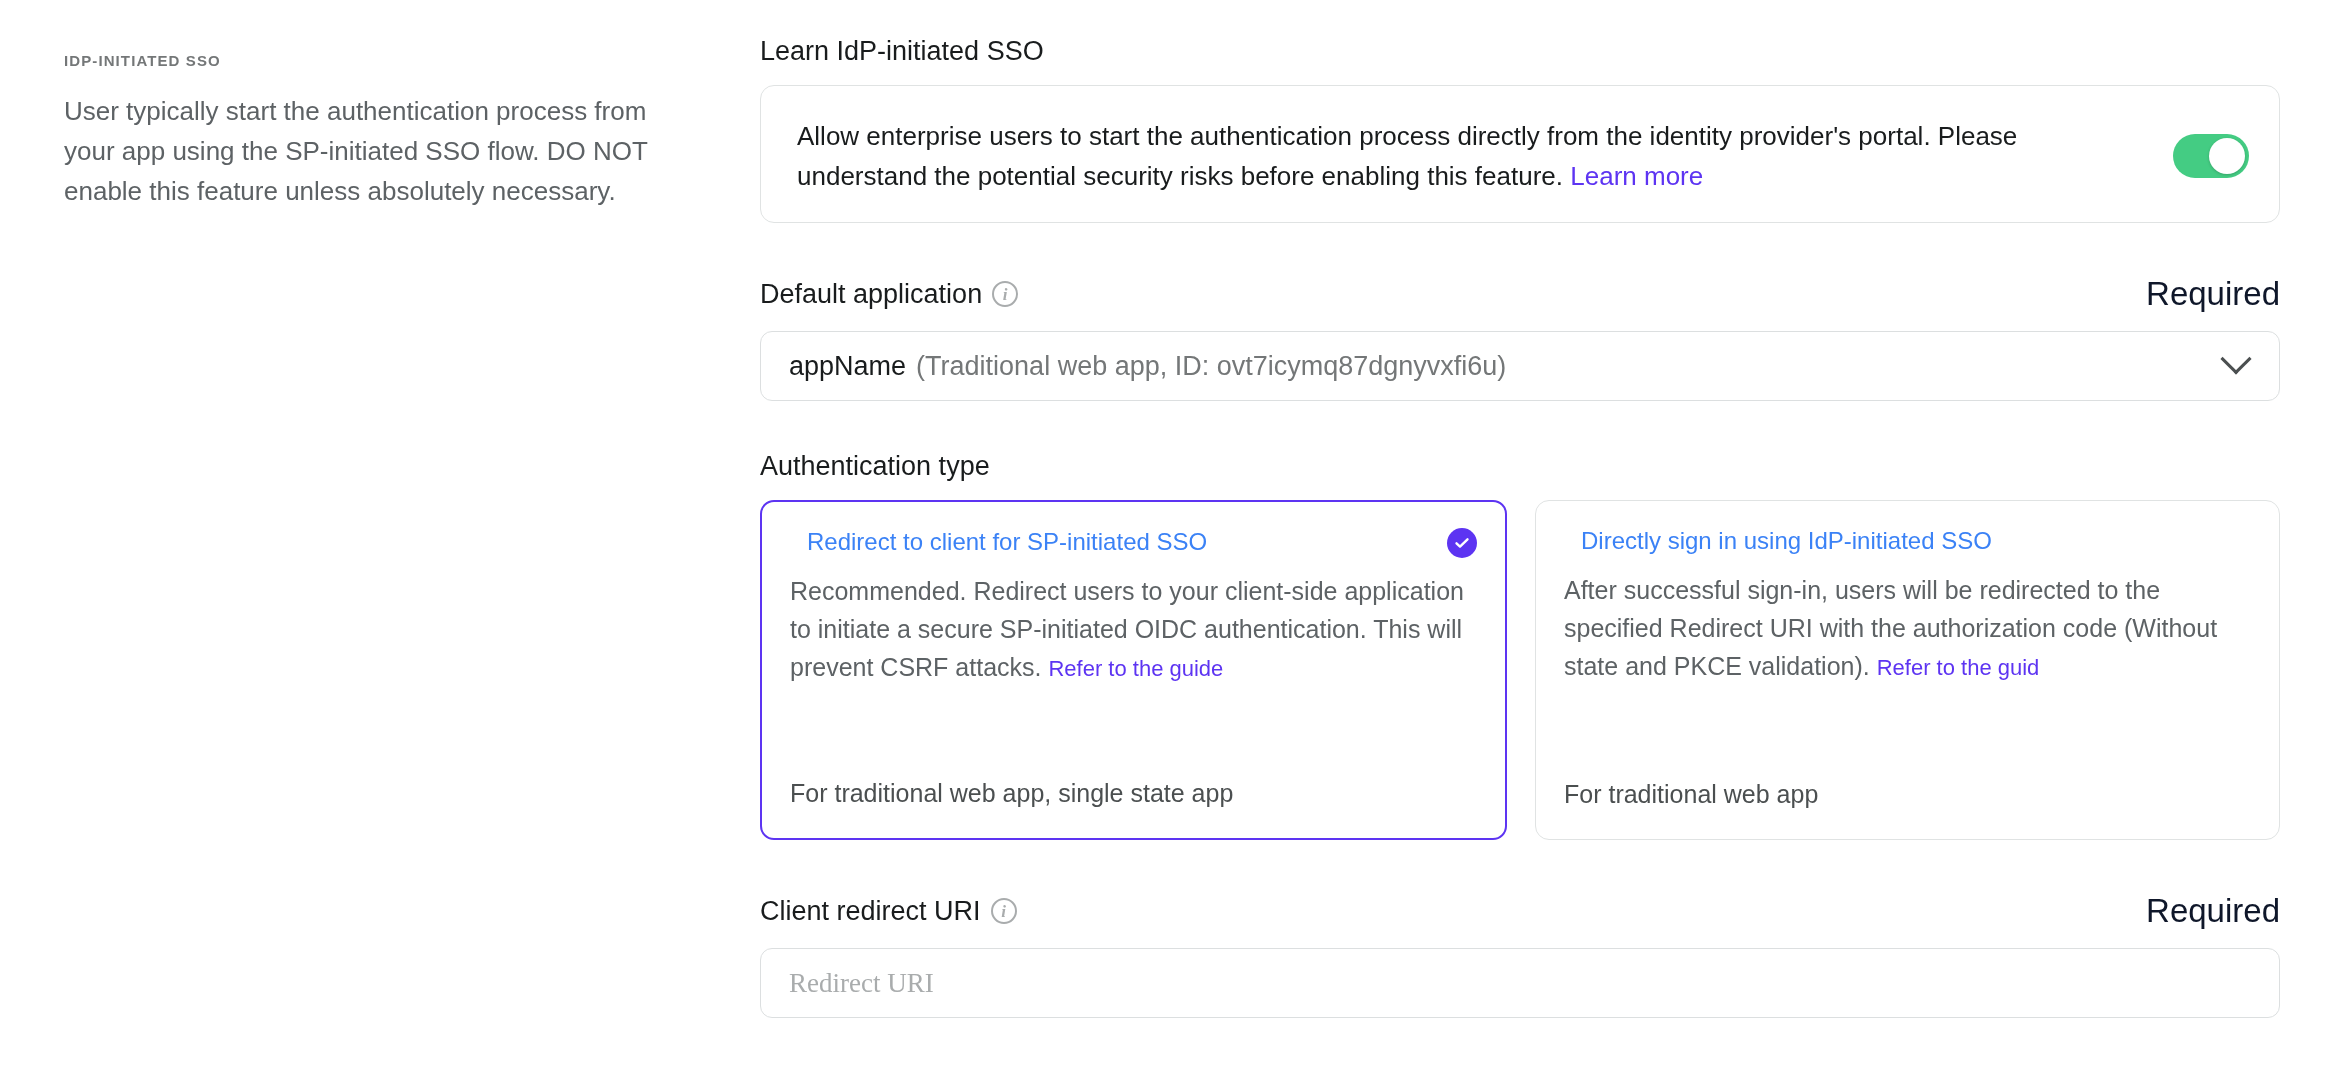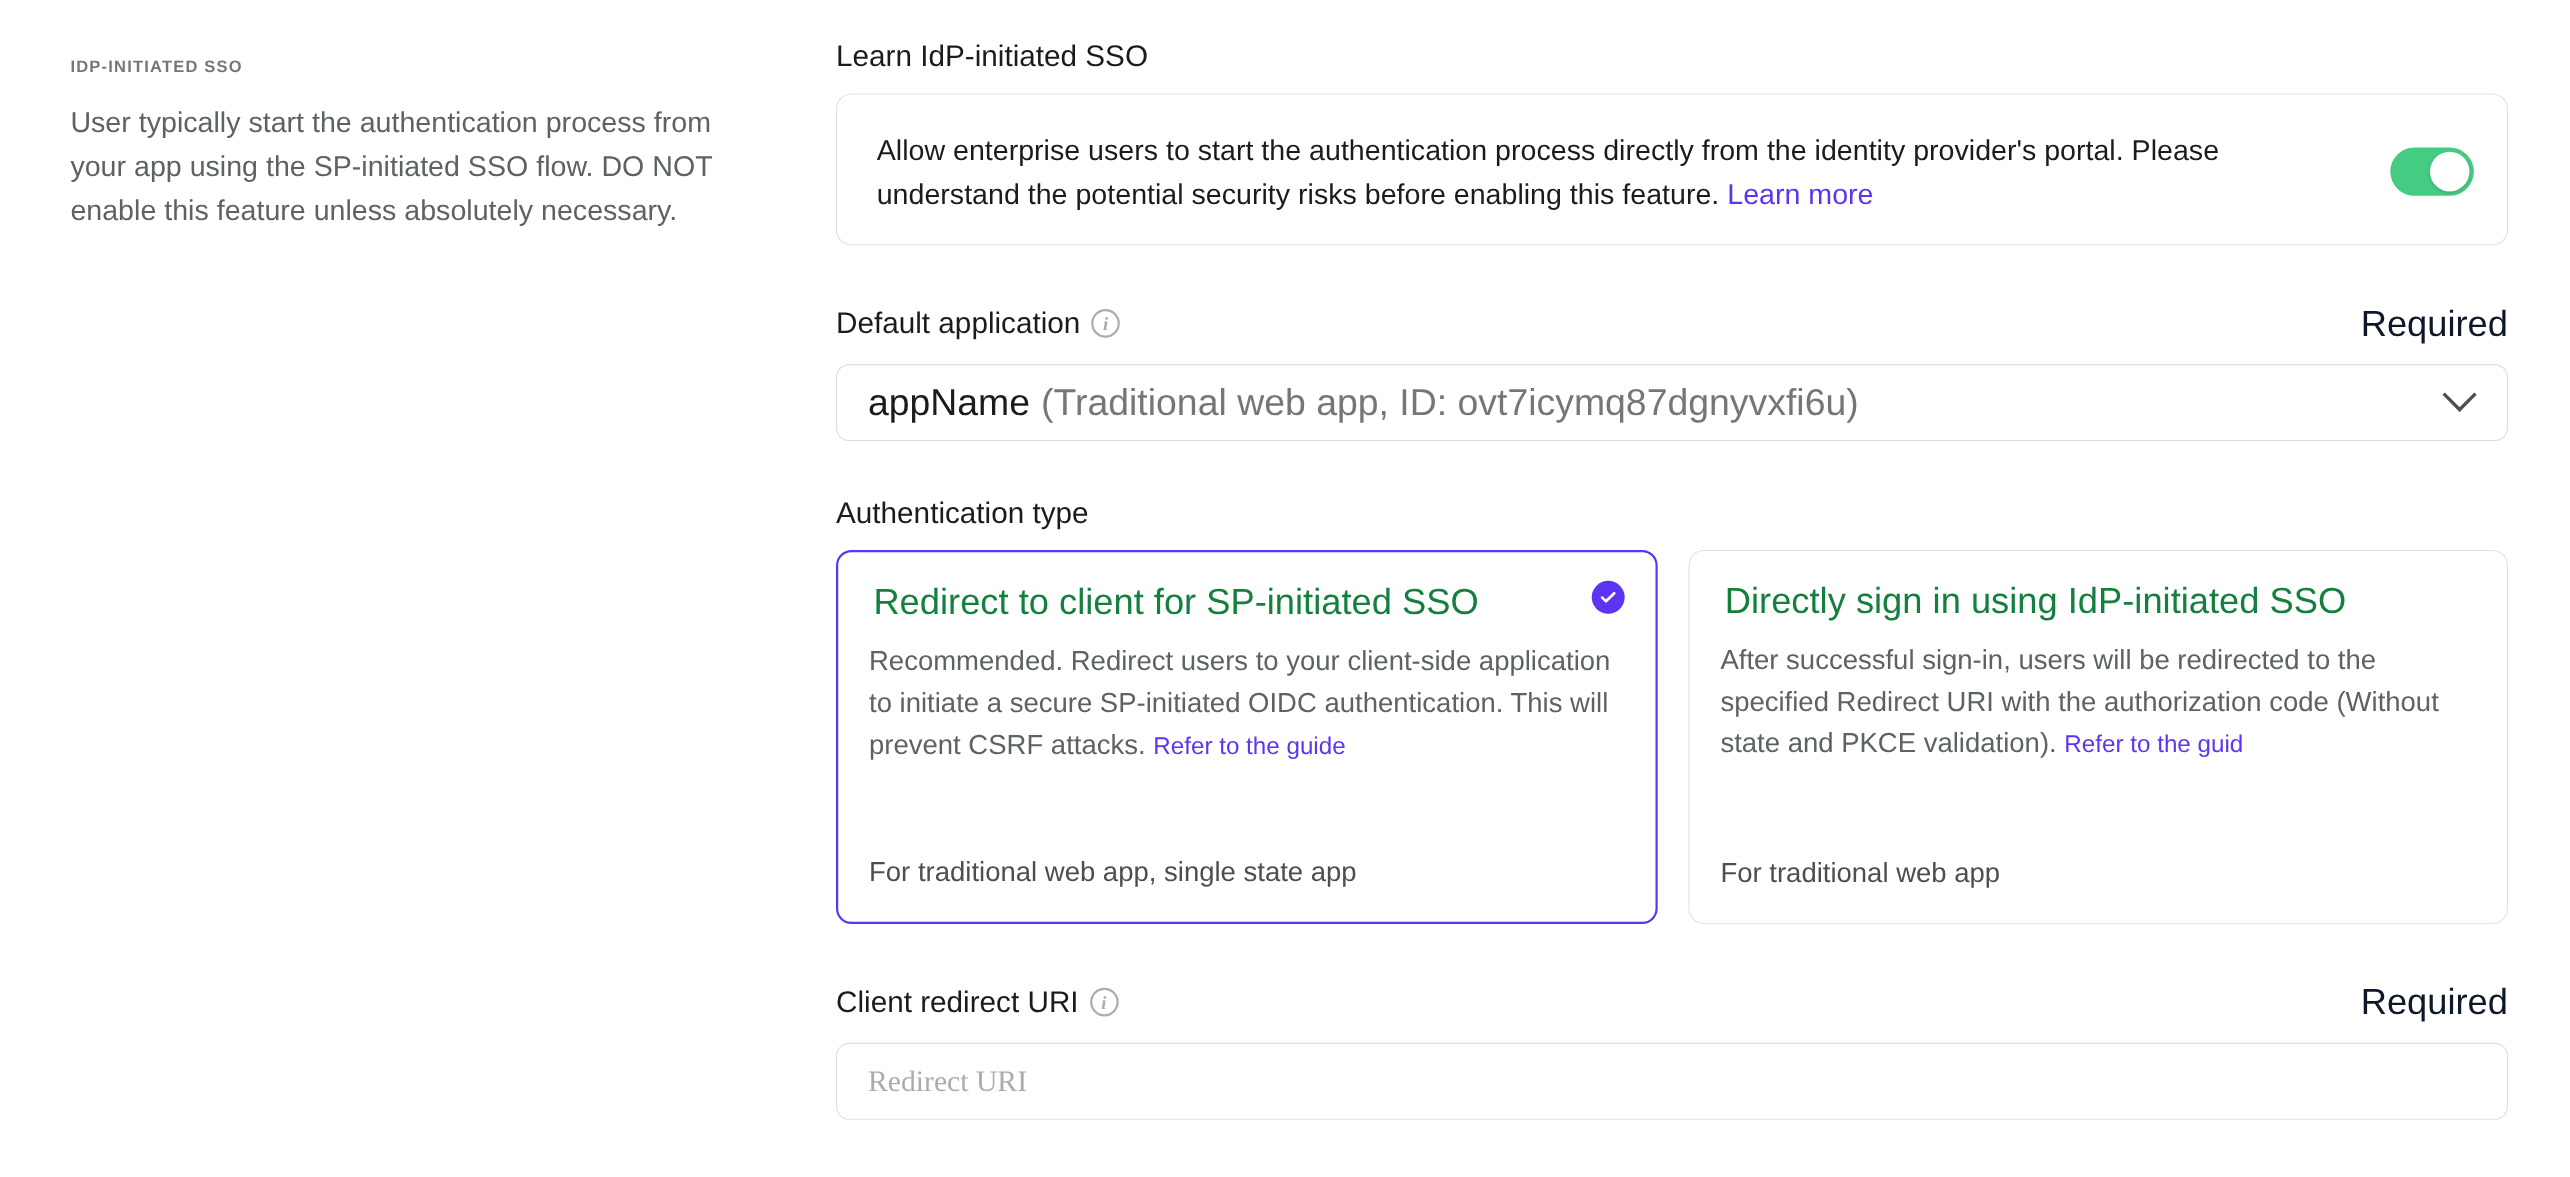--- a/index.html
+++ b/index.html
@@ -124,21 +124,21 @@
     box-shadow: 0 1px 3px rgba(0,0,0,.2);
   }
   
   .select-box {
     border: 1px solid #dcdfe0;
     border-radius: 12px;
     height: 70px;
     display: flex;
     align-items: center;
     padding: 0 26px 0 28px;
-    font-size: 34px;
+    font-size: 27px;
     margin-bottom: 50px;
     background: #fff;
     cursor: pointer;
   }
   .select-value { color: #191c1d; }
   .select-hint { color: #747778; margin-left: 10px; }
   .select-text { flex: 1; display: flex; align-items: baseline; }
   .chevron {
     width: 22px; height: 22px;
     border-right: 3px solid #4b4f50;
@@ -160,23 +160,23 @@
     position: relative;
     cursor: pointer;
     min-height: 340px;
     display: flex;
     flex-direction: column;
   }
   .auth-card.selected {
     border: 2px solid #5d34f2;
   }
   .auth-title {
-    font-size: 33px;
-    color: #15803d;
-    margin: 0 0 16px 4px;
+    font-size: 24px;
+    color: #3b82f6;
+    margin: 0 0 16px 17px;
     padding-right: 60px;
   }
   .auth-desc {
     font-size: 25px;
     line-height: 38px;
     color: #5d6265;
     margin: 0;
   }
   .auth-link {
     font-size: 22px;

